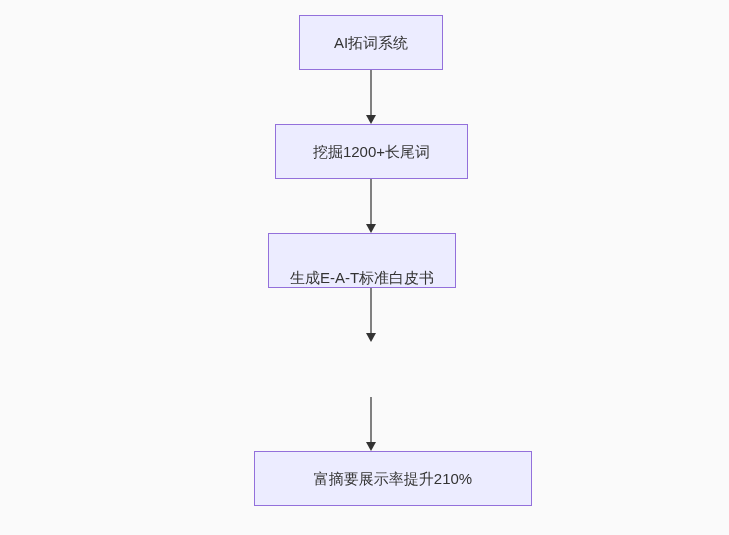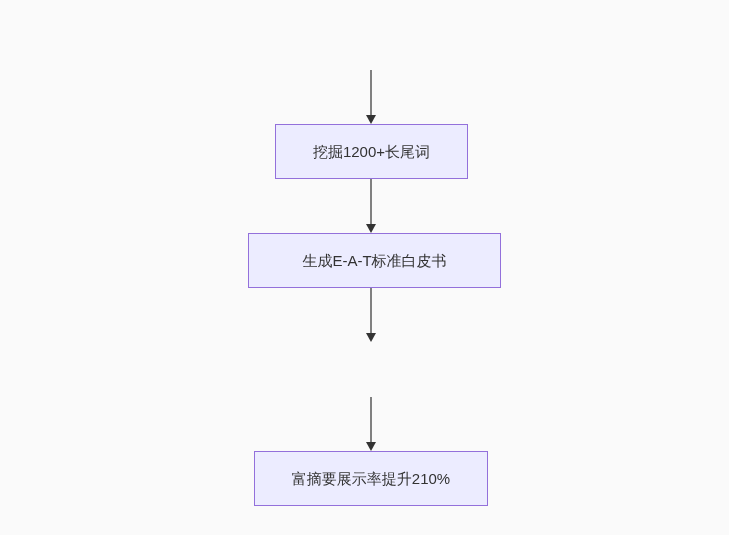--- a/index.html
+++ b/index.html
@@ -26,23 +26,23 @@
     justify-content: center;
     color: #333333;
     font-size: 15px;
     line-height: 1.2;
     text-align: center;
     white-space: nowrap;
   }
   
   .node-0 { left: 299px; top: 15px;  width: 144px; height: 55px; }
   .node-1 { left: 275px; top: 124px; width: 193px; height: 55px; }
-  .node-2 { left: 248px; top: 233px; width: 253px; height: 55px; }
+  .node-2 { left: 268px; top: 233px; width: 188px; height: 55px; align-items: flex-end; }
   .node-3 { left: 263px; top: 342px; width: 217px; height: 55px; }
-  .node-4 { left: 254px; top: 451px; width: 234px; height: 55px; }
+  .node-4 { left: 254px; top: 451px; width: 278px; height: 55px; }
 
   .flow-arrow {
     position: absolute;
     width: 12px;
     margin-left: -6px;
     left: 371px;
     display: flex;
     flex-direction: column;
     align-items: center;
   }
@@ -63,20 +63,23 @@
     border-left: 5px solid transparent;
     border-right: 5px solid transparent;
     border-top: 9px solid #333333;
   }
 </style>
 </head>
 <body>
 
 <div id="canvas">
 
+  <div class="flow-node node-0">
+    <span>AI拓词系统</span>
+  </div>
 
   <div class="flow-arrow arrow-0">
     <div class="shaft"></div>
     <div class="head"></div>
   </div>
 
   <div class="flow-node node-1">
     <span>挖掘1200+长尾词</span>
   </div>
 

